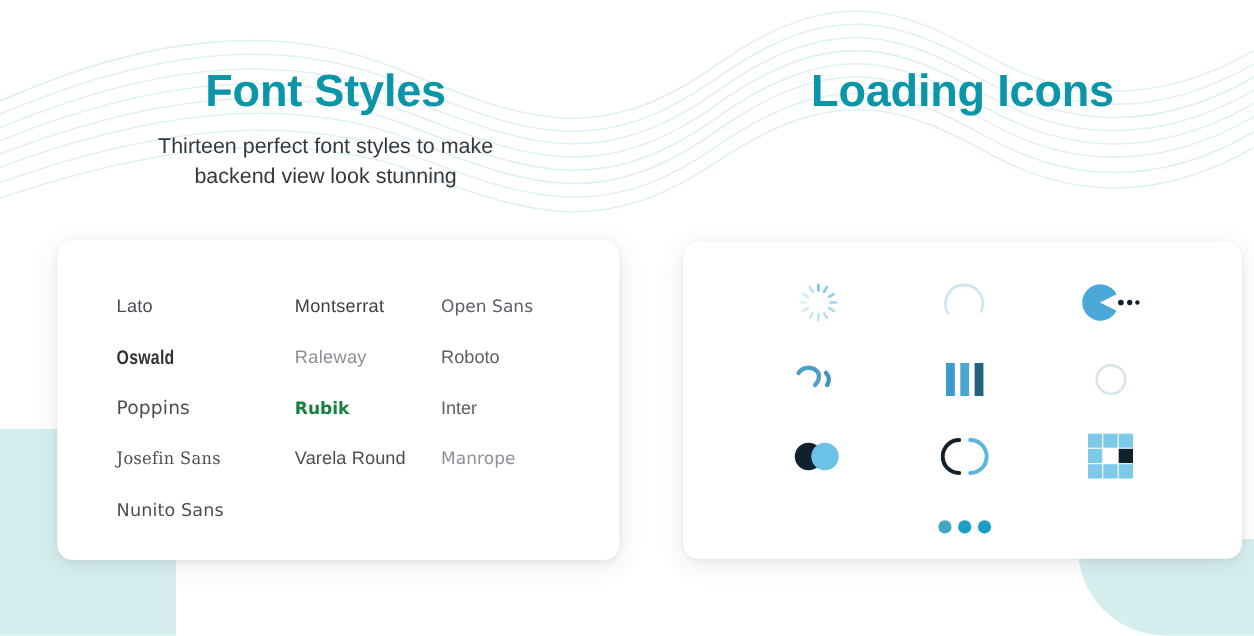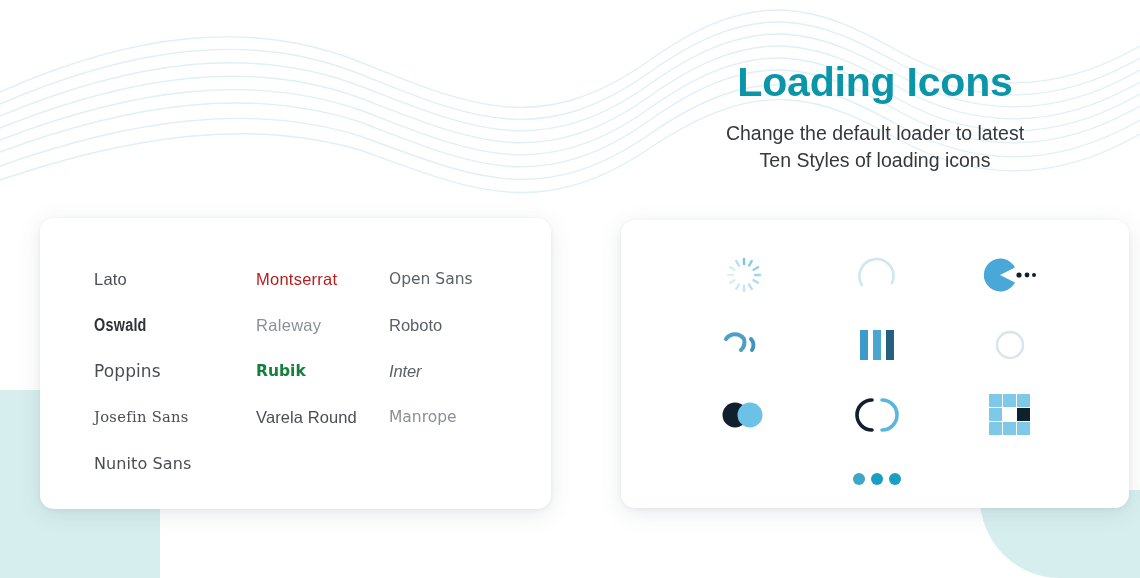--- a/index.html
+++ b/index.html
@@ -75,21 +75,21 @@
 
   
   .card {
     position: absolute;
     background: #ffffff;
     border-radius: 14px;
     box-shadow: 0 5px 22px rgba(80, 95, 110, 0.13),
                 0 1px 4px rgba(80, 95, 110, 0.08);
   }
   .card-fonts {
-    left: 40px;
+    left: 52px;
     top: 218px;
     width: 511px;
     height: 291px;
   }
   .card-loaders {
     left: 42px;
     top: 220px;
     width: 508px;
     height: 288px;
   }
@@ -111,27 +111,27 @@
     white-space: nowrap;
   }
   .f-lato        { font-family: "Liberation Sans", sans-serif; font-weight: 400; letter-spacing: .2px; }
   .f-oswald      { font-family: "Liberation Sans Narrow", "Liberation Sans", sans-serif;
                    font-weight: 700; transform: scaleX(.80); transform-origin: left center;
                    font-size: 18px; letter-spacing: .3px; color: #2f3237; }
   .f-poppins     { font-family: "DejaVu Sans", sans-serif; font-weight: 400; font-size: 17px; letter-spacing: .1px; }
   .f-josefin     { font-family: "DejaVu Serif", serif; font-weight: 400; font-size: 15.5px;
                    transform: scaleX(.95); transform-origin: left center; letter-spacing: .3px; }
   .f-nunito      { font-family: "DejaVu Sans", sans-serif; font-weight: 400; font-size: 16px; letter-spacing: .1px; }
-  .f-montserrat  { font-family: "Liberation Sans", sans-serif; font-weight: 400; color: #b91c1c; letter-spacing: .25px; }
+  .f-montserrat  { font-family: "Liberation Sans", sans-serif; font-weight: 400; color: #404040; letter-spacing: .25px; }
   .f-raleway     { font-family: "Liberation Sans", sans-serif; font-weight: 400; color: #8b9097; letter-spacing: .3px; }
   .f-rubik       { font-family: "DejaVu Sans", sans-serif; font-weight: 700; font-size: 15.5px; color: #15803d; }
   .f-varela      { font-family: "Liberation Sans", sans-serif; font-weight: 400; color: #4a4e54; letter-spacing: .1px; }
   .f-opensans    { font-family: "DejaVu Sans", sans-serif; font-weight: 400; font-size: 15.5px; color: #5b6067; }
   .f-roboto      { font-family: "Liberation Sans", sans-serif; font-weight: 400; color: #5b6067; }
-  .f-inter       { font-family: "Liberation Sans", sans-serif; font-weight: 400; color: #5b6067; letter-spacing: -.1px; font-style: italic; }
+  .f-inter       { font-family: "Liberation Sans", sans-serif; font-weight: 400; color: #5b6067; letter-spacing: -.1px; }
   .f-manrope     { font-family: "DejaVu Sans", sans-serif; font-weight: 400; font-size: 15.5px; color: #8b9097; }
 
   
   .loader-grid {
     position: absolute;
     left: 56px;
     top: 20px;
     width: 400px;
     display: grid;
     grid-template-columns: repeat(3, 1fr);
@@ -175,20 +175,27 @@
 
   <svg class="bg-blobs" viewBox="0 0 1140 578" preserveAspectRatio="none" aria-hidden="true">
     <path d="M0,390 L120,390 A40,40 0 0 1 160,430 L160,470 A90,90 0 0 1 70,560 L0,560 Z" fill="#d7eeee"></path>
     <path d="M0,450 L160,450 L160,470 A90,90 0 0 1 70,560 L0,560 Z" fill="#d7eeee"></path>
     <rect x="0" y="450" width="160" height="128" fill="#d7eeee"></rect>
     <path d="M980,490 L1140,490 L1140,578 L1060,578 A80,80 0 0 1 980,498 Z" fill="#d7eeee"></path>
   </svg>
 
   <section class="panel panel-left">
 
+    <div class="head-block">
+      <h1 class="head-title">Font Styles</h1>
+      <p class="head-sub">
+        <span>Thirteen perfect font styles to make</span><br>
+        <span>backend view look stunning</span>
+      </p>
+    </div>
 
     <div class="card card-fonts">
       <div class="font-grid">
         <span class="font-item f-lato">Lato</span>
         <span class="font-item f-montserrat">Montserrat</span>
         <span class="font-item f-opensans">Open Sans</span>
 
         <span class="font-item f-oswald">Oswald</span>
         <span class="font-item f-raleway">Raleway</span>
         <span class="font-item f-roboto">Roboto</span>
@@ -203,24 +210,20 @@
 
         <span class="font-item f-nunito">Nunito Sans</span>
       </div>
     </div>
   </section>
 
   <section class="panel panel-right">
 
     <div class="head-block">
       <h1 class="head-title">Loading Icons</h1>
-      <p class="head-sub">
-        <span>Change the default loader to latest</span><br>
-        <span>Ten Styles of loading icons</span>
-      </p>
     </div>
 
     <div class="card card-loaders">
       <div class="loader-grid">
 
         <div class="loader-cell">
           <svg width="40" height="40" viewBox="0 0 40 40">
             <g stroke="#6fc2e0" stroke-width="2.4" stroke-linecap="round">
               <line x1="20" y1="4" x2="20" y2="9" opacity="0.95"></line>
               <line x1="27.7" y1="6.1" x2="25.2" y2="10.4" opacity="0.86"></line>

